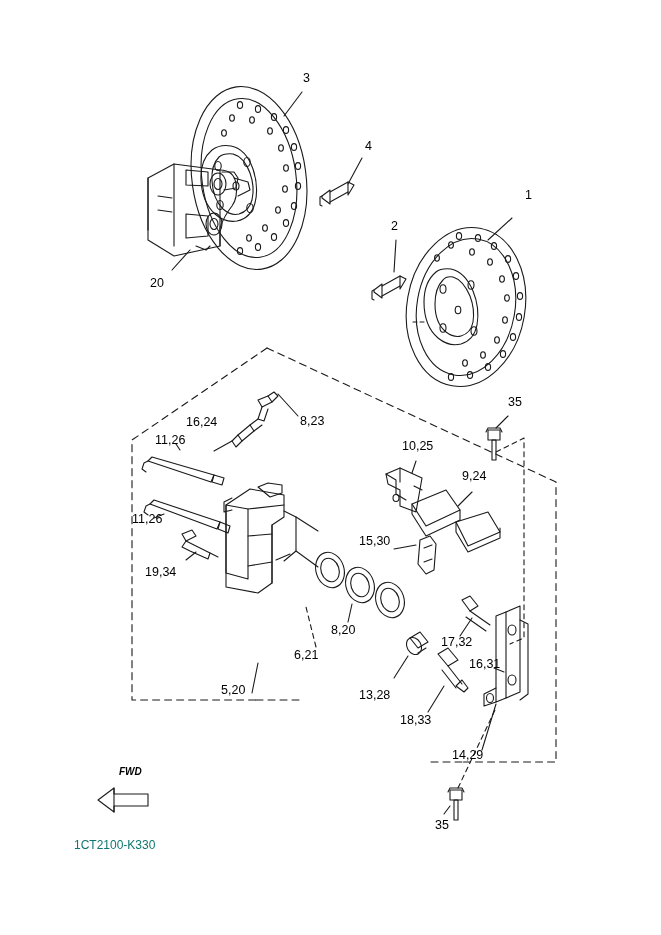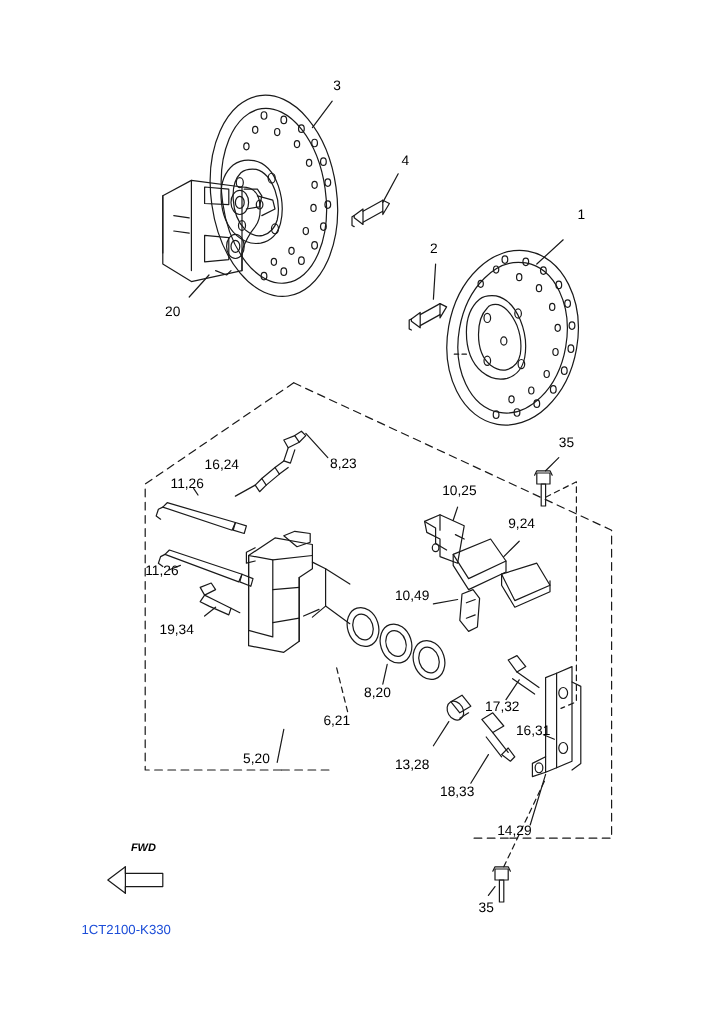--- a/index.html
+++ b/index.html
@@ -31,21 +31,21 @@
     position: absolute;
     font-size: 12.5px;
     font-family: "Liberation Sans", sans-serif;
     color: #000;
     white-space: nowrap;
   }
   .footer-code {
     position: absolute;
     font-size: 12px;
     font-family: "Liberation Sans", sans-serif;
-    color: #1d4ed8;
+    color: #0f766e;
     white-space: nowrap;
   }
   .fwd-text {
     position: absolute;
     font-size: 10px;
     font-weight: bold;
     font-family: "Liberation Sans", sans-serif;
     color: #000;
     white-space: nowrap;
   }
@@ -325,21 +325,21 @@
   <div class="partnum" style="left:525px; top:188px;">1</div>
   <div class="partnum" style="left:391px; top:219px;">2</div>
   <div class="partnum" style="left:150px; top:276px;">20</div>
   <div class="partnum" style="left:300px; top:414px;text-align:center;">8,23</div>
   <div class="partnum" style="left:186px; top:415px;">16,24</div>
   <div class="partnum" style="left:508px; top:395px;">35</div>
   <div class="partnum" style="left:402px; top:439px;">10,25</div>
   <div class="partnum" style="left:155px; top:433px;">11,26</div>
   <div class="partnum" style="left:462px; top:469px;">9,24</div>
   <div class="partnum" style="left:132px; top:512px;">11,26</div>
-  <div class="partnum" style="left:359px; top:534px;">10,49</div>
+  <div class="partnum" style="left:359px; top:534px;">15,30</div>
   <div class="partnum" style="left:145px; top:565px;">19,34</div>
   <div class="partnum" style="left:331px; top:623px;">8,20</div>
   <div class="partnum" style="left:441px; top:635px;">17,32</div>
   <div class="partnum" style="left:294px; top:648px;">6,21</div>
   <div class="partnum" style="left:469px; top:657px;">16,31</div>
   <div class="partnum" style="left:221px; top:683px;">5,20</div>
   <div class="partnum" style="left:359px; top:688px;">13,28</div>
   <div class="partnum" style="left:400px; top:713px;">18,33</div>
   <div class="partnum" style="left:452px; top:748px;">14,29</div>
   <div class="partnum" style="left:435px; top:818px;">35</div>

